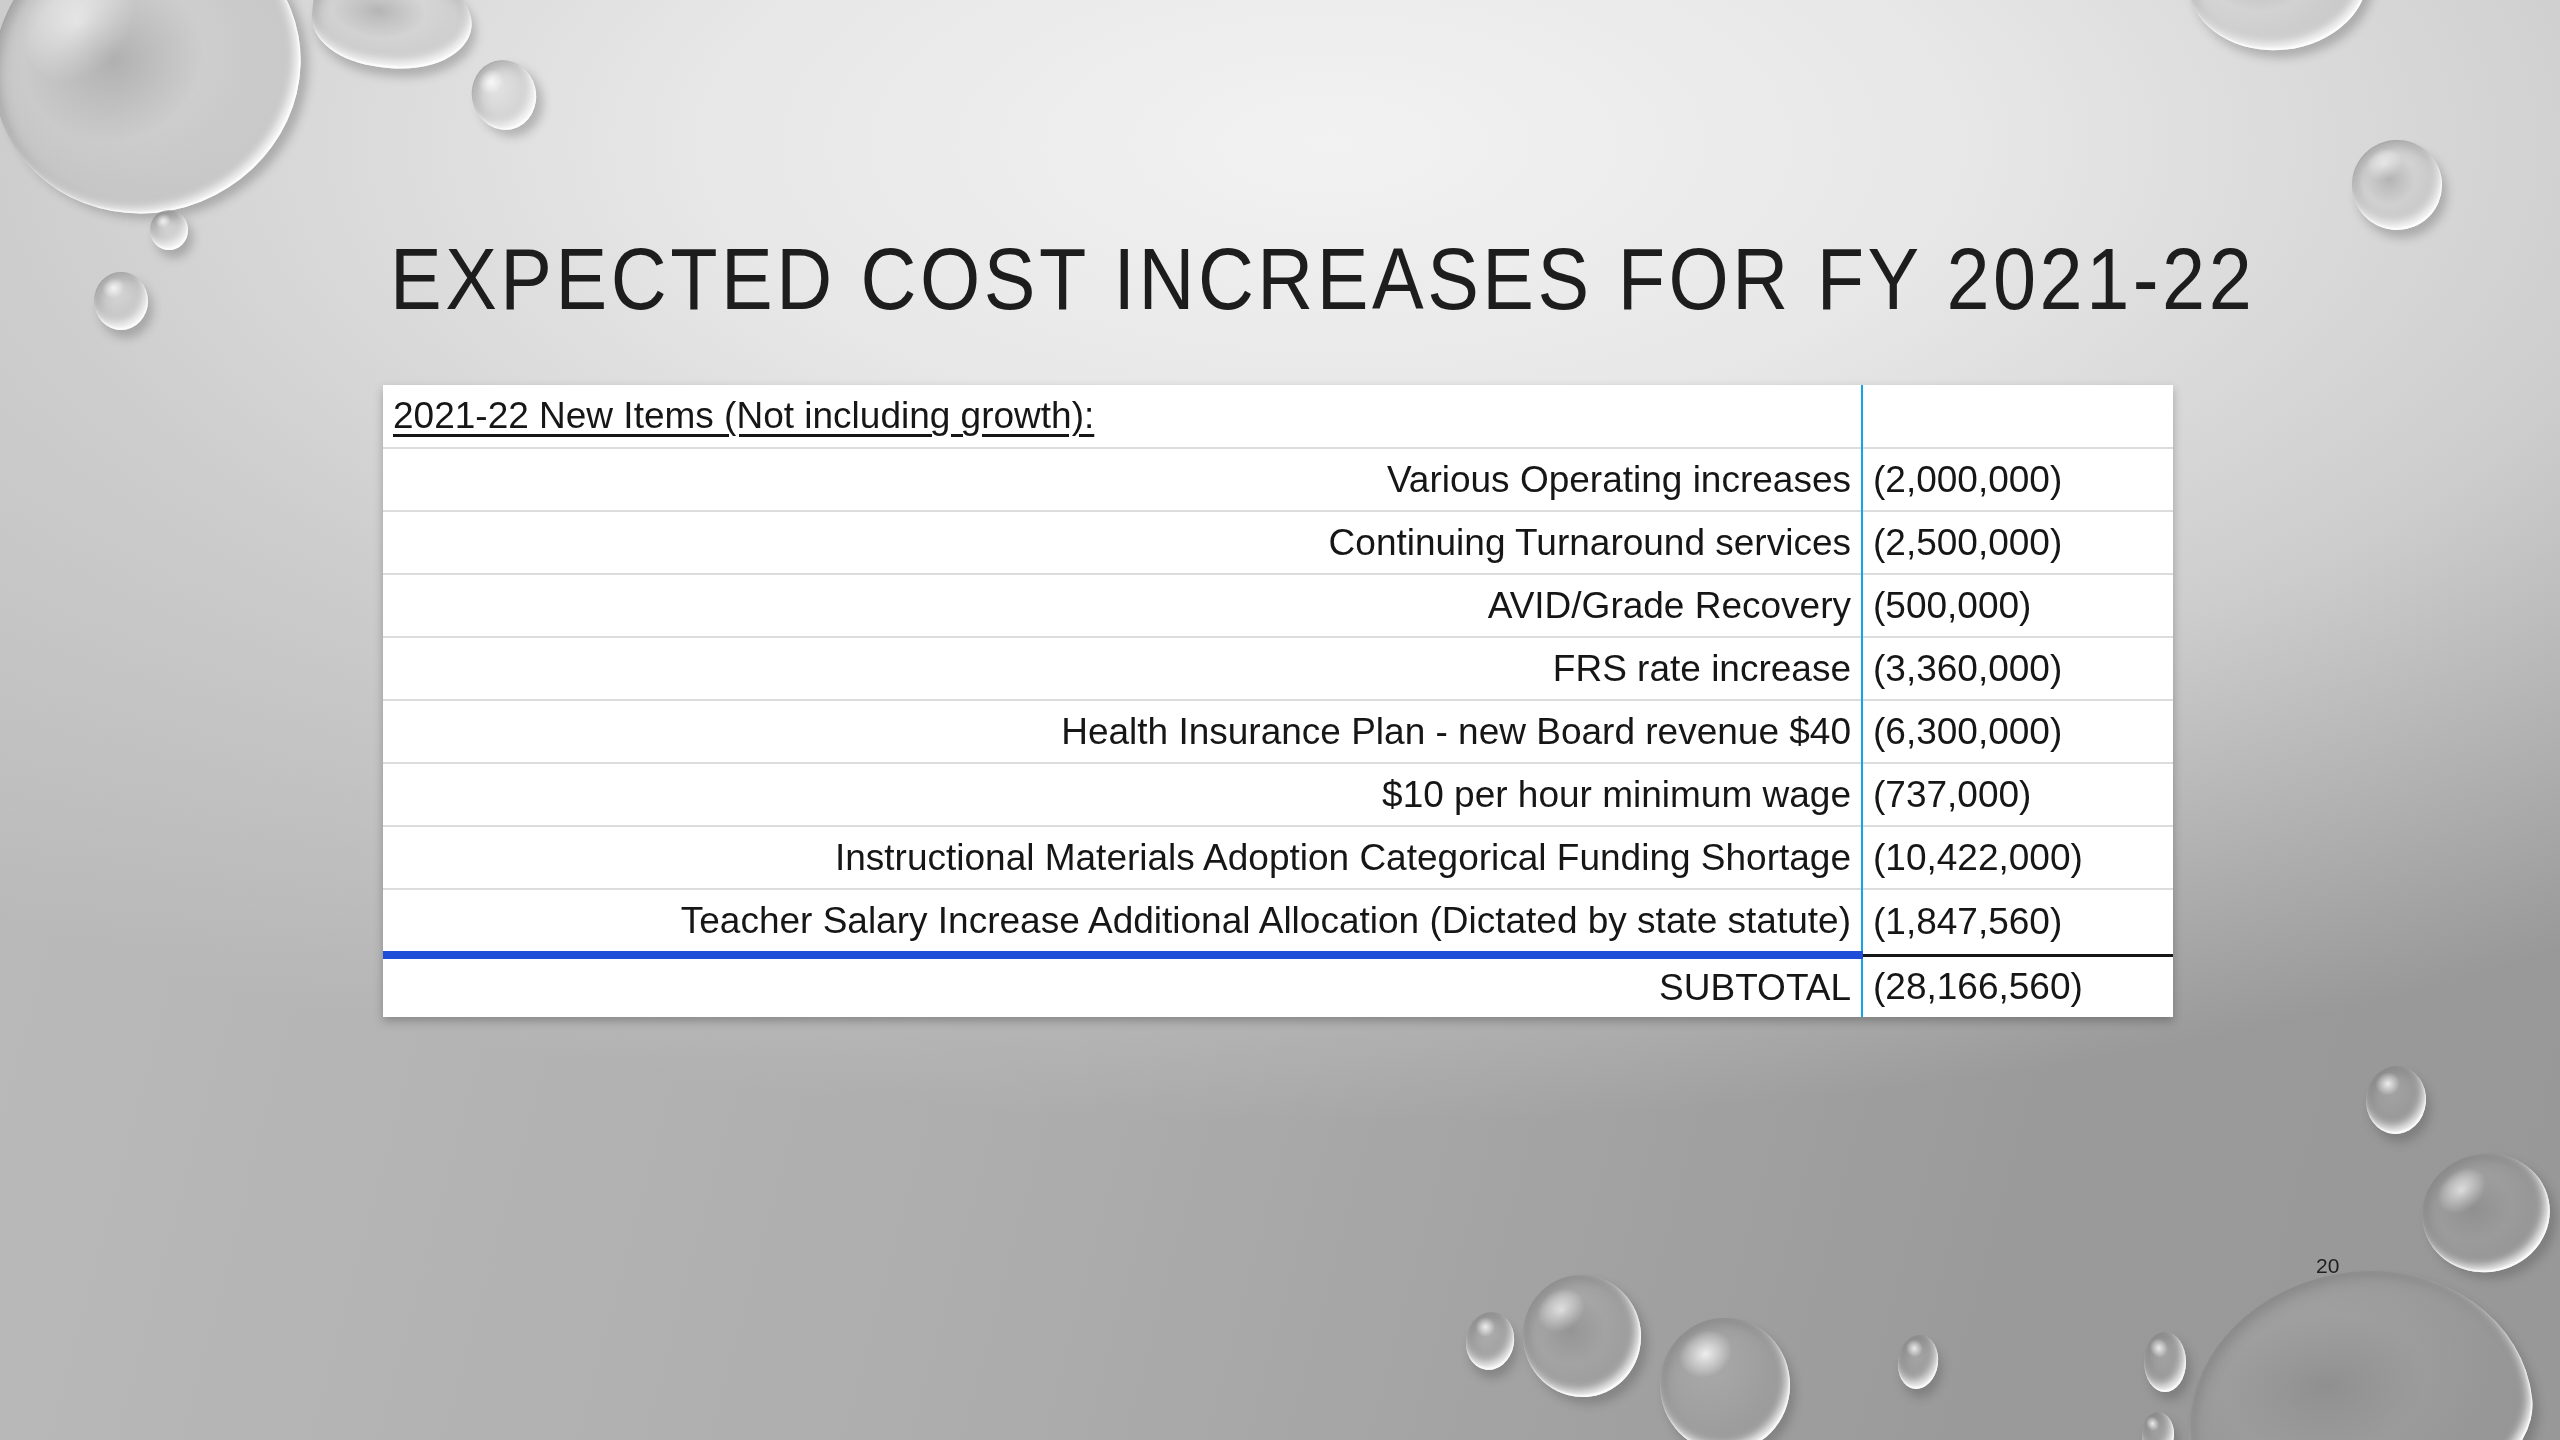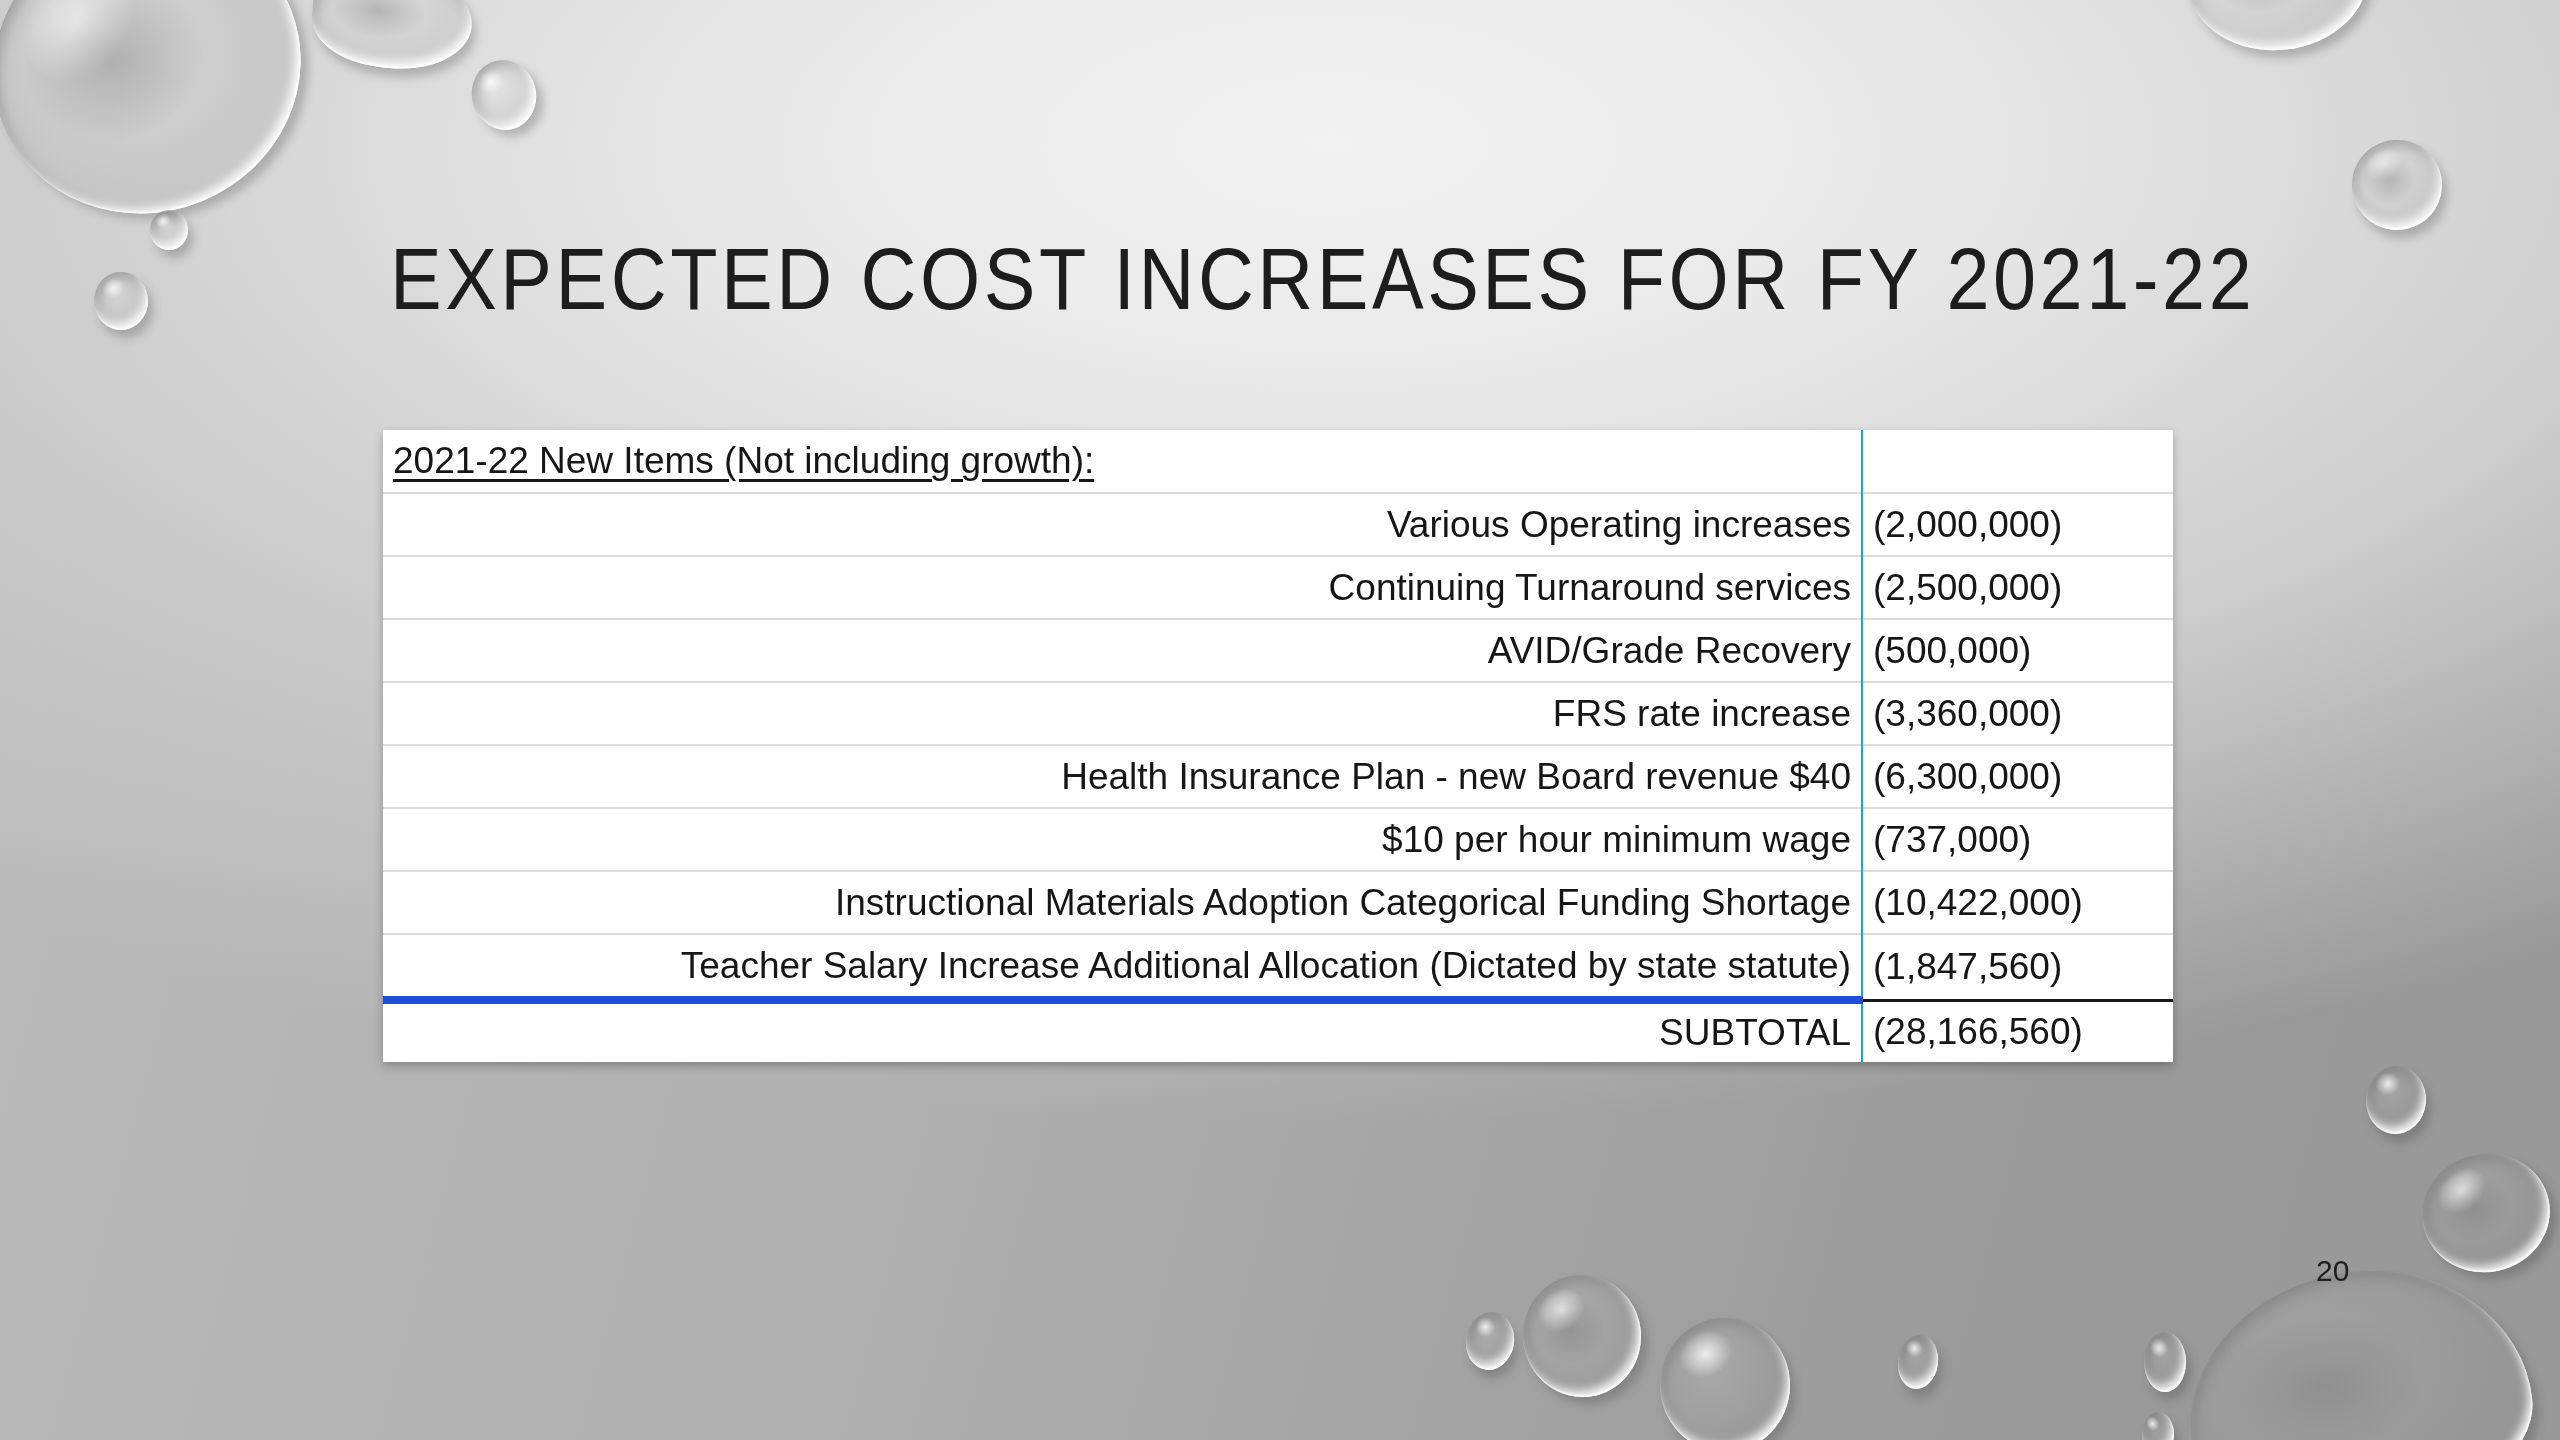--- a/index.html
+++ b/index.html
@@ -69,21 +69,21 @@
     transform: scaleX(0.88); transform-origin: left top;
   }
 
   
   .cost-table {
     position: absolute; left: 383px; top: 385px;
     width: 1790px;
     border-collapse: collapse; table-layout: fixed;
     background: #ffffff;
     box-shadow: 0 4px 9px rgba(0,0,0,0.25);
-    font-size: 37px; color: #161616; margin-top: 45px;
+    font-size: 37px; color: #161616;
   }
   .cost-table col.label-col { width: 1479px; }
   .cost-table col.value-col { width: 311px; }
   .cost-table th, .cost-table td {
     height: 61px; padding: 0 10px;
     vertical-align: middle; white-space: nowrap; overflow: hidden;
     font-weight: 400;
     text-align: right;
   }
   .cost-table thead th { height: 62px; text-align: left; }
@@ -97,21 +97,21 @@
   .cost-table .value-cell, .cost-table .value-head {
     border-left: 2px solid #0ea5e9; text-align: left;
   }
   .cost-table tfoot td { border-top: 8px solid #1d4ed8; height: 58px; }
   .cost-table tfoot td.value-cell { border-top: 3px solid #161616; }
   .cost-table tfoot td.subtotal-label { text-align: right; }
 
   
   .page-number {
     position: absolute; left: 2316px; top: 1254px;
-    font-size: 30px; color: #1f1f1f;
+    font-size: 21px; color: #1f1f1f;
   }
 </style>
 </head>
 <body>
 
 <div class="slide">
 
   <div>
     <div class="drop d1 blob hl"></div>
     <div class="drop d2 blob"></div>

